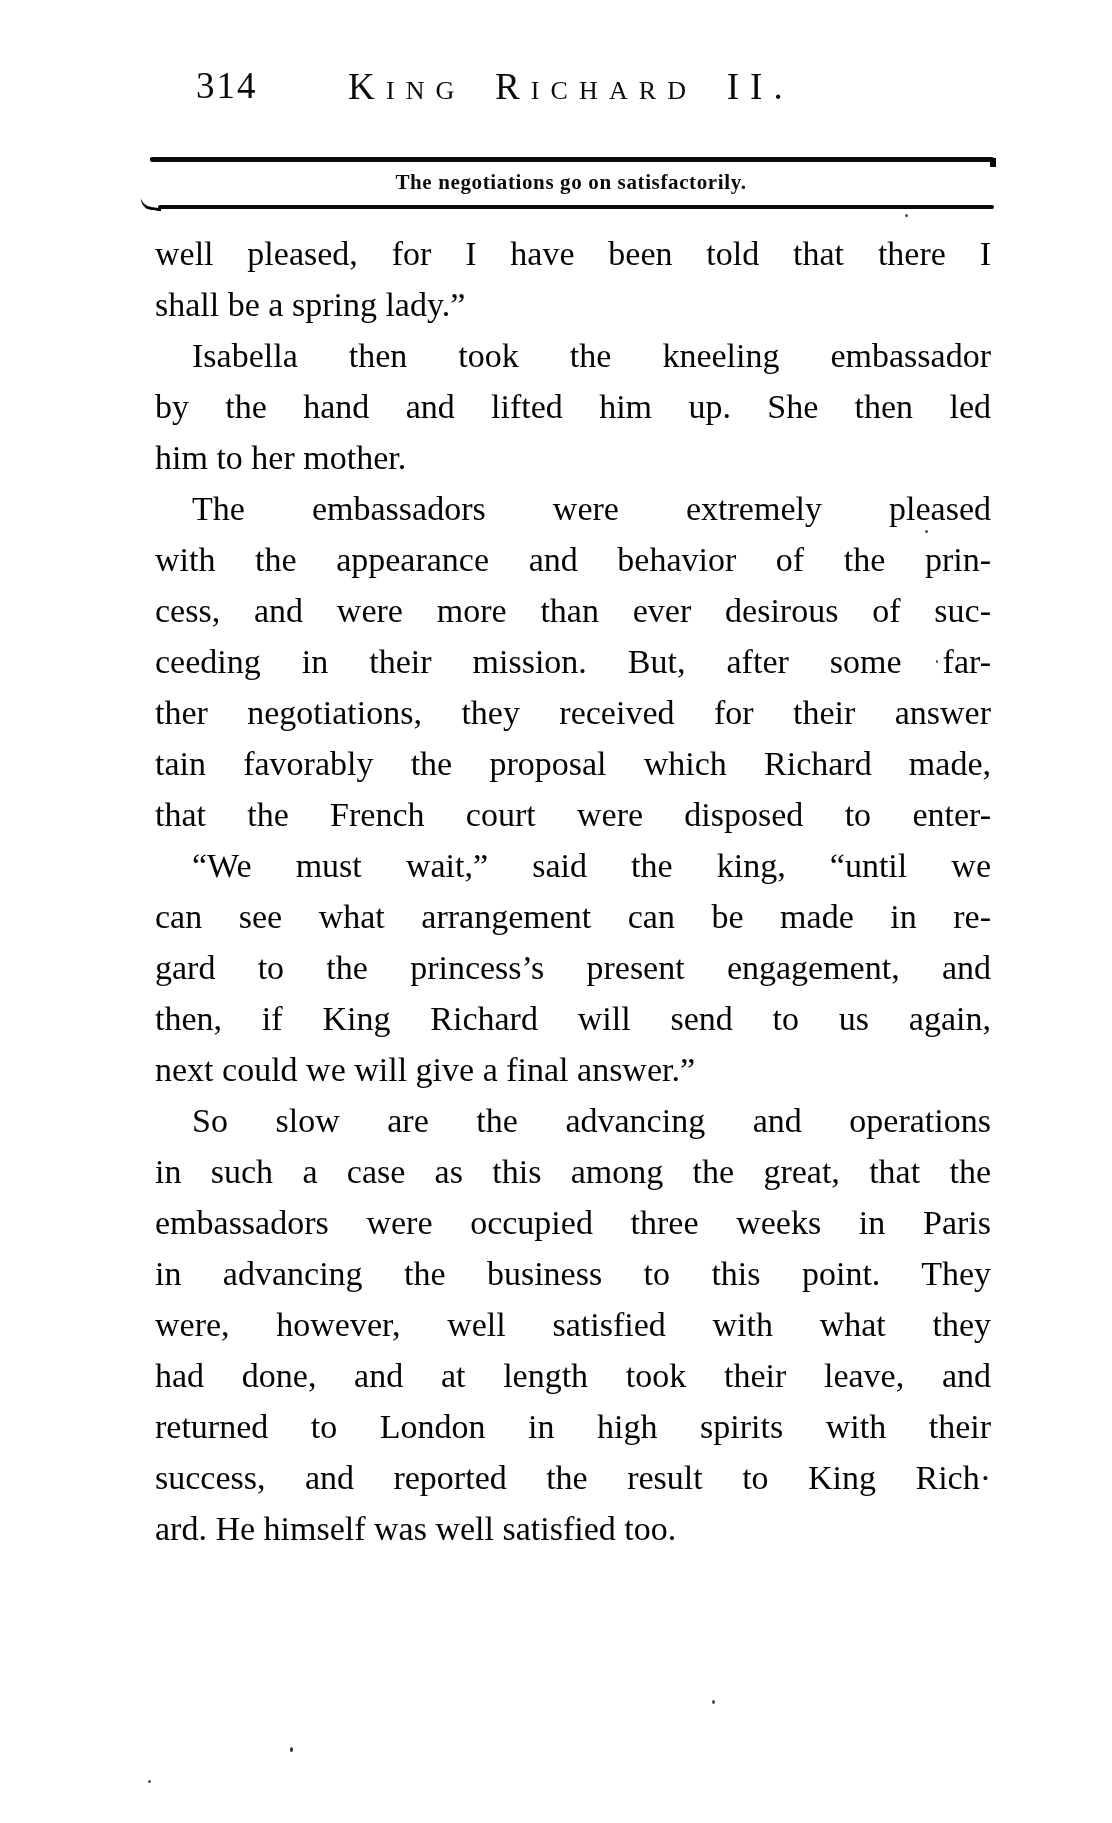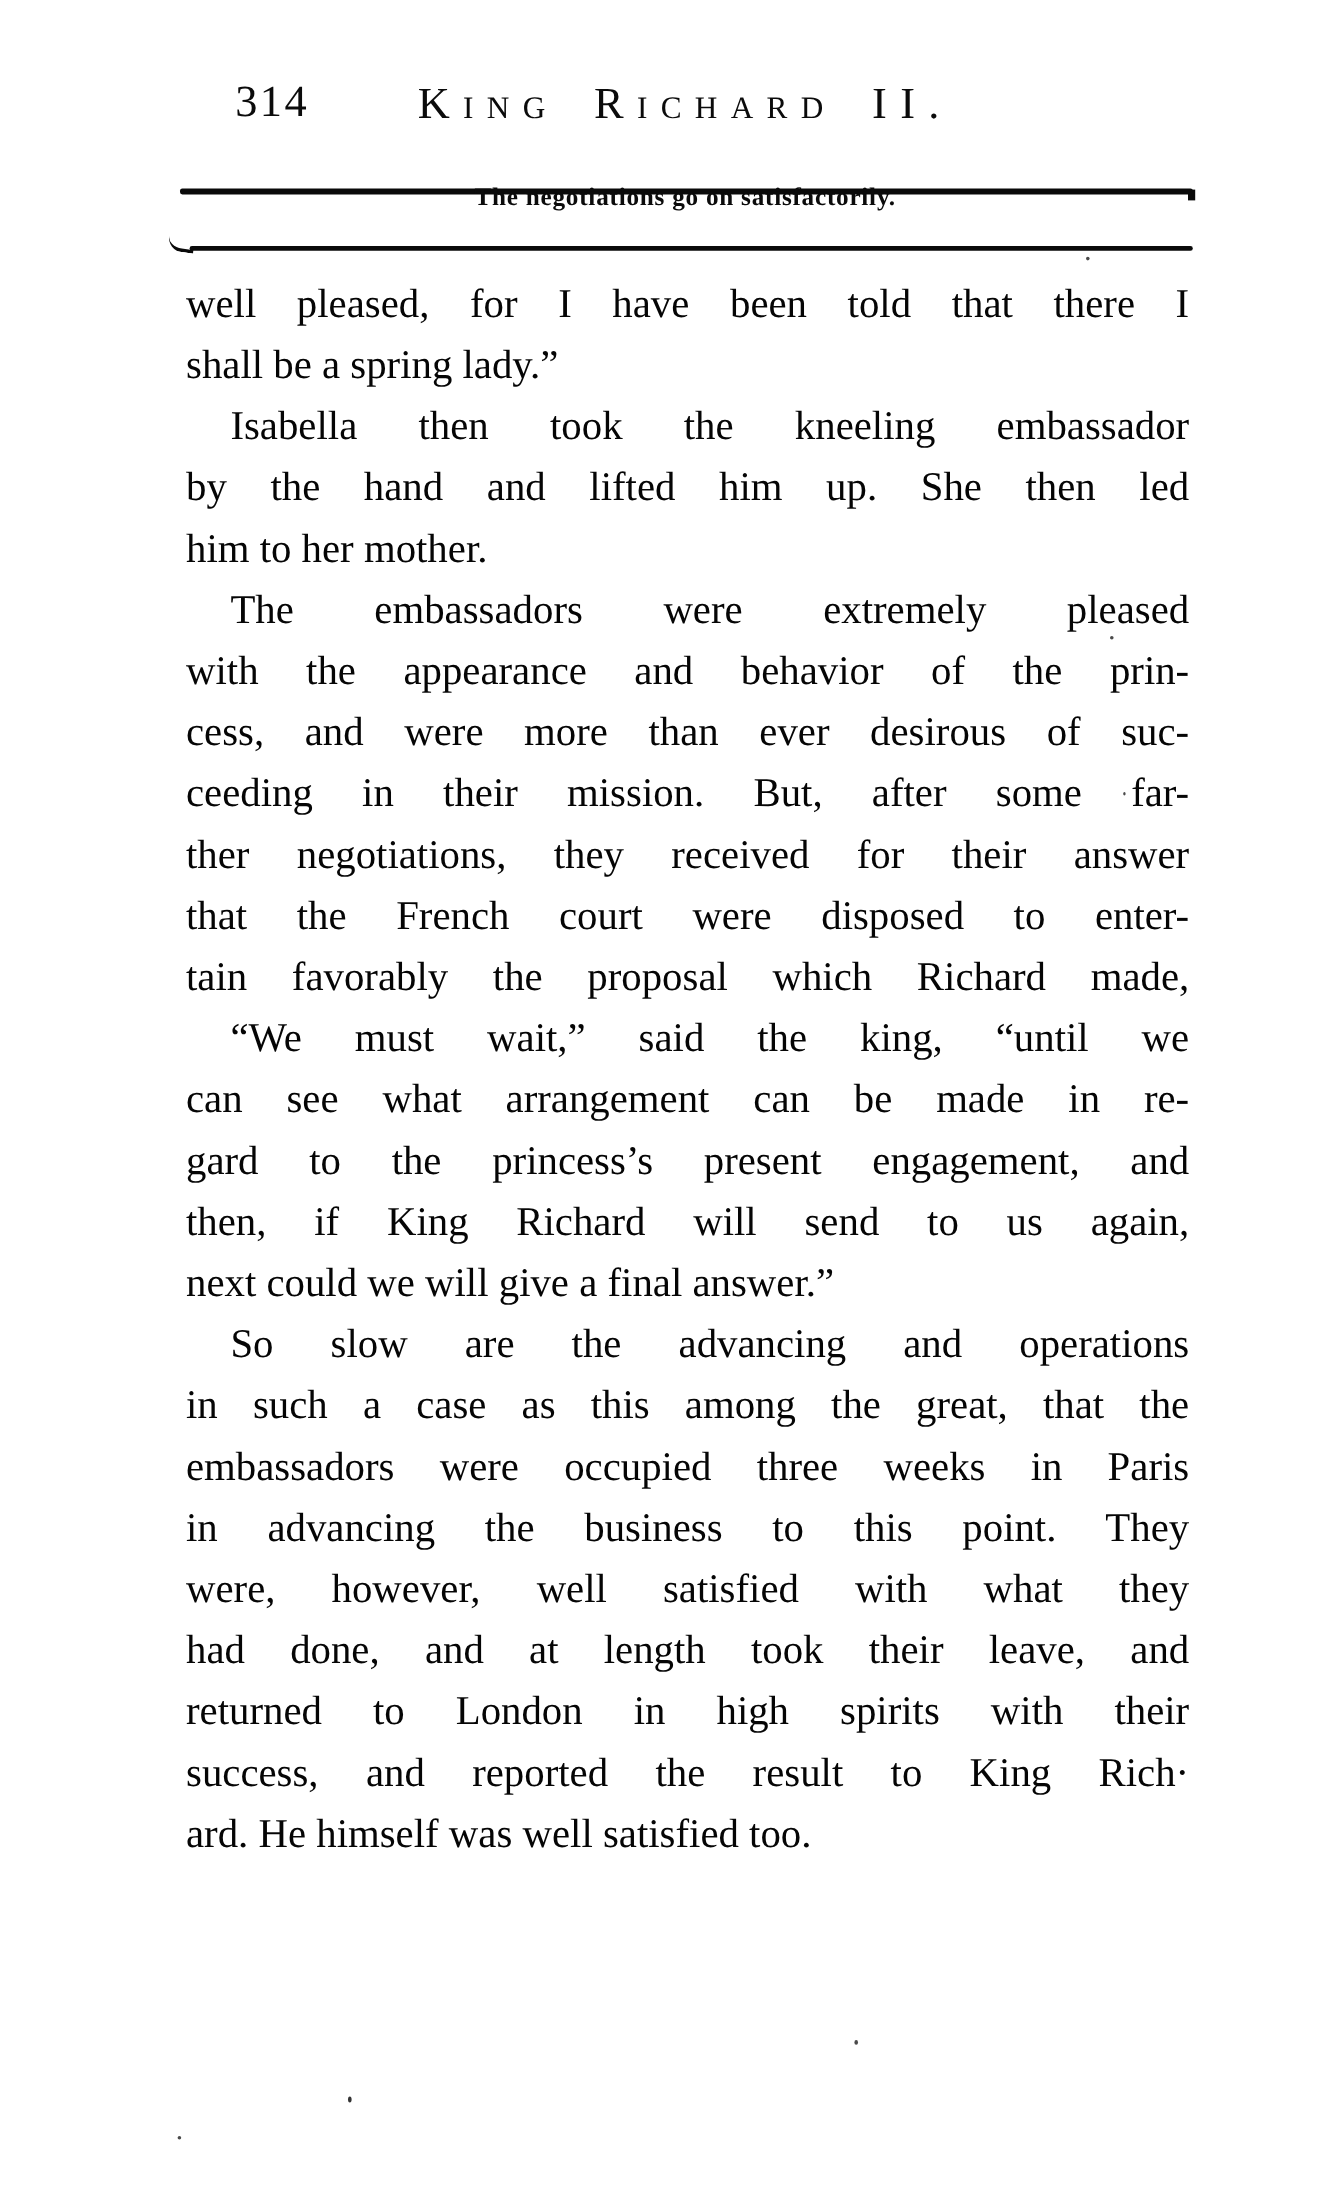--- a/index.html
+++ b/index.html
@@ -54,21 +54,21 @@
     position: absolute;
     right: -2px;
     top: 1px;
     width: 6px;
     height: 9px;
     background: #0a0a0a;
   }
 
   .running-head {
     position: absolute;
-    top: 152px;
+    top: 170px;
     left: 150px;
     width: 842px;
     text-align: center;
     font-size: 21px;
     font-weight: bold;
     letter-spacing: 0.03em;
     color: #0b0b0b;
   }
 
   .rule-bottom {
@@ -144,22 +144,22 @@
       <div class="line">well pleased, for I have been told that there I</div>
       <div class="line last">shall be a spring lady.”</div>
       <div class="line indent">Isabella then took the kneeling embassador</div>
       <div class="line">by the hand and lifted him up.  She then led</div>
       <div class="line last">him to her mother.</div>
       <div class="line indent">The embassadors were extremely pleased</div>
       <div class="line">with the appearance and behavior of the prin-</div>
       <div class="line">cess, and were more than ever desirous of suc-</div>
       <div class="line">ceeding in their mission.  But, after some far-</div>
       <div class="line">ther negotiations, they received for their answer</div>
+      <div class="line">tain favorably the proposal which Richard made,</div>
       <div class="line">that the French court were disposed to enter-</div>
-      <div class="line">tain favorably the proposal which Richard made,</div>
       <div class="line indent">“We must wait,” said the king, “until we</div>
       <div class="line">can see what arrangement can be made in re-</div>
       <div class="line">gard to the princess’s present engagement, and</div>
       <div class="line">then, if King Richard will send to us again,</div>
       <div class="line last">next could we will give a final answer.”</div>
       <div class="line indent">So slow are the advancing and operations</div>
       <div class="line">in such a case as this among the great, that the</div>
       <div class="line">embassadors were occupied three weeks in Paris</div>
       <div class="line">in advancing the business to this point.  They</div>
       <div class="line">were, however, well satisfied with what they</div>

